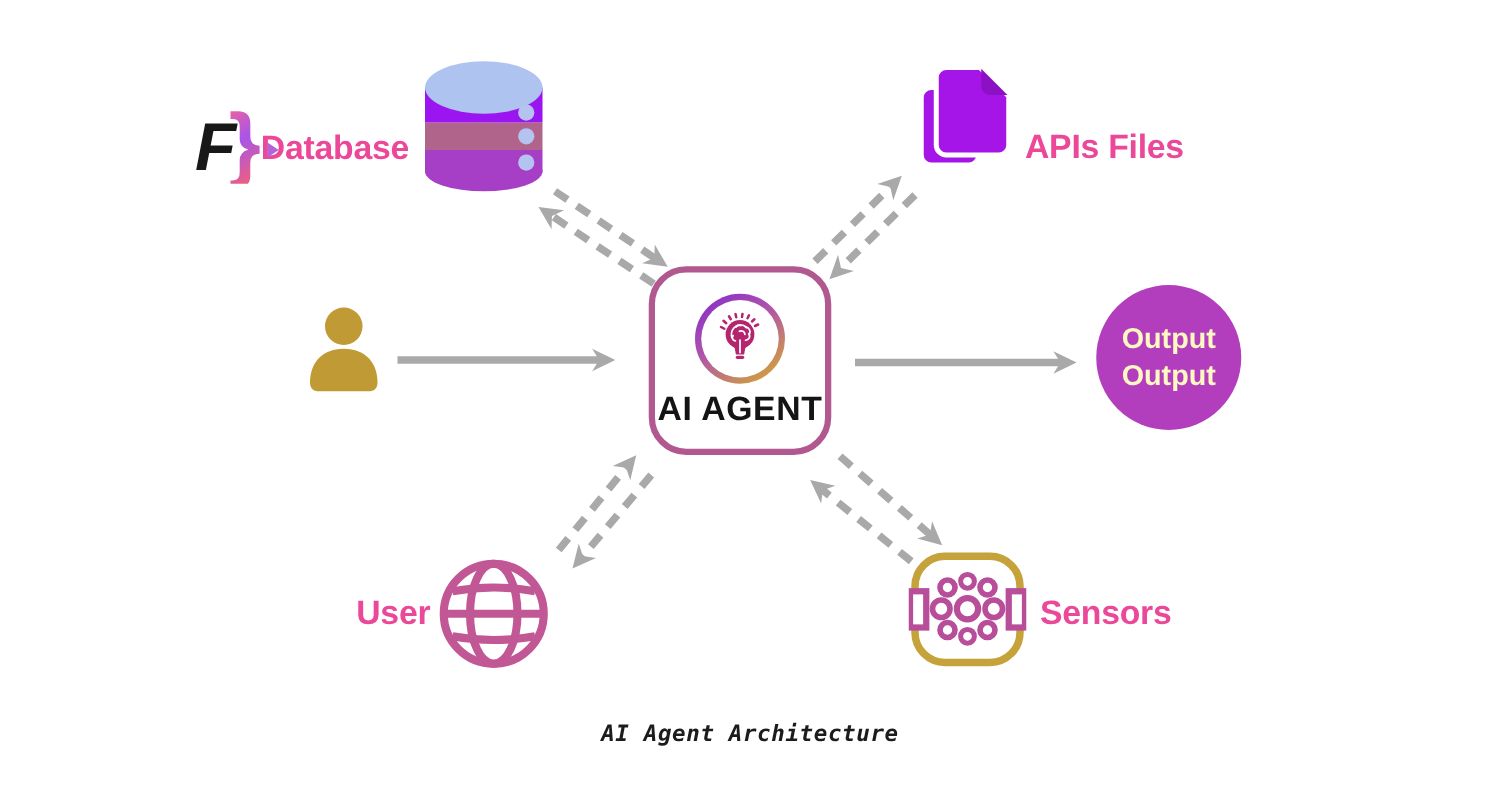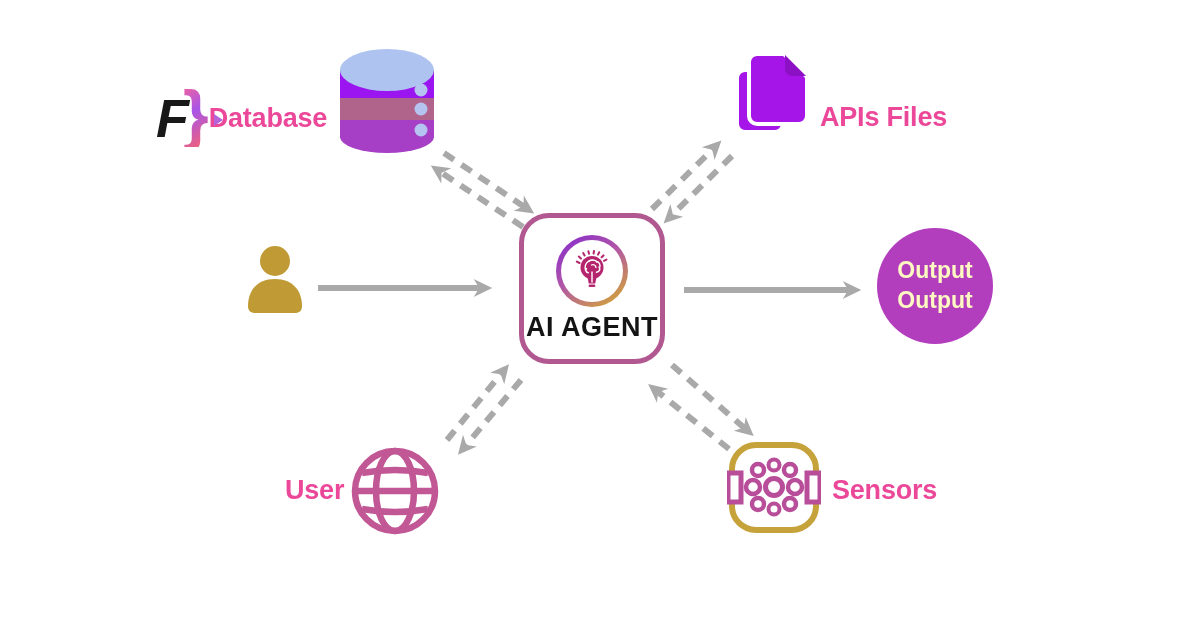--- a/index.html
+++ b/index.html
@@ -193,14 +193,15 @@
         <circle cx="63" cy="29" r="6" stroke-width="4.5"></circle>
         <circle cx="31" cy="63" r="6" stroke-width="4.5"></circle>
         <circle cx="63" cy="63" r="6" stroke-width="4.5"></circle>
       </g>
     </svg>
   </div>
   <div class="node" style="left:832px;top:475px;">
     <span class="label">Sensors</span>
   </div>
 
+  <div class="caption">AI Agent Architecture</div>
 
 </div>
 
 </body></html>

